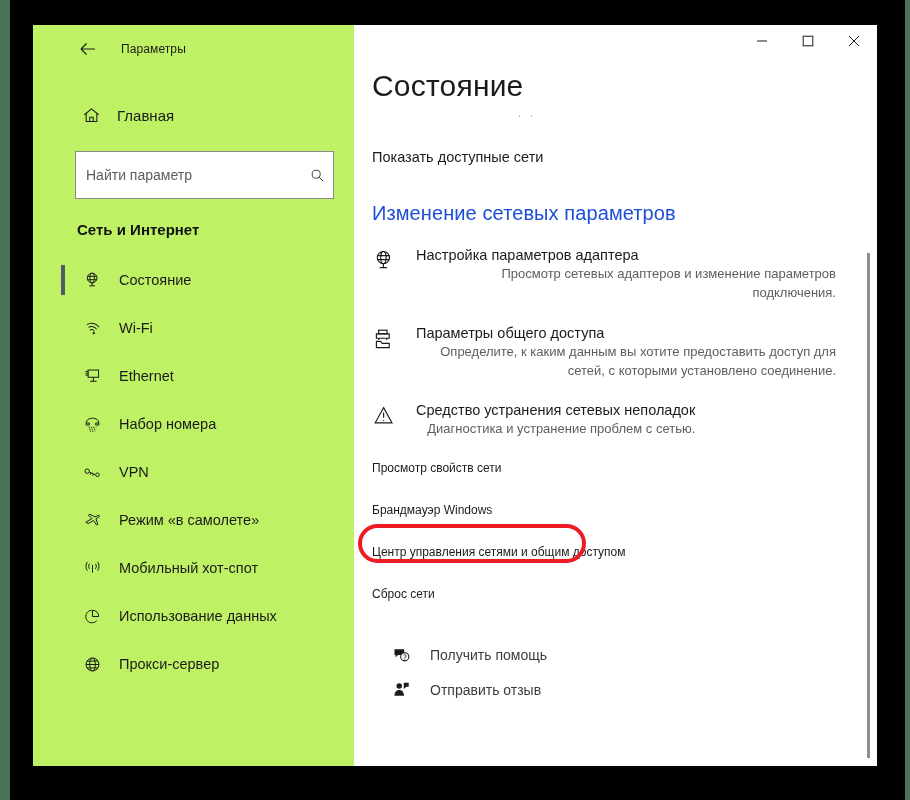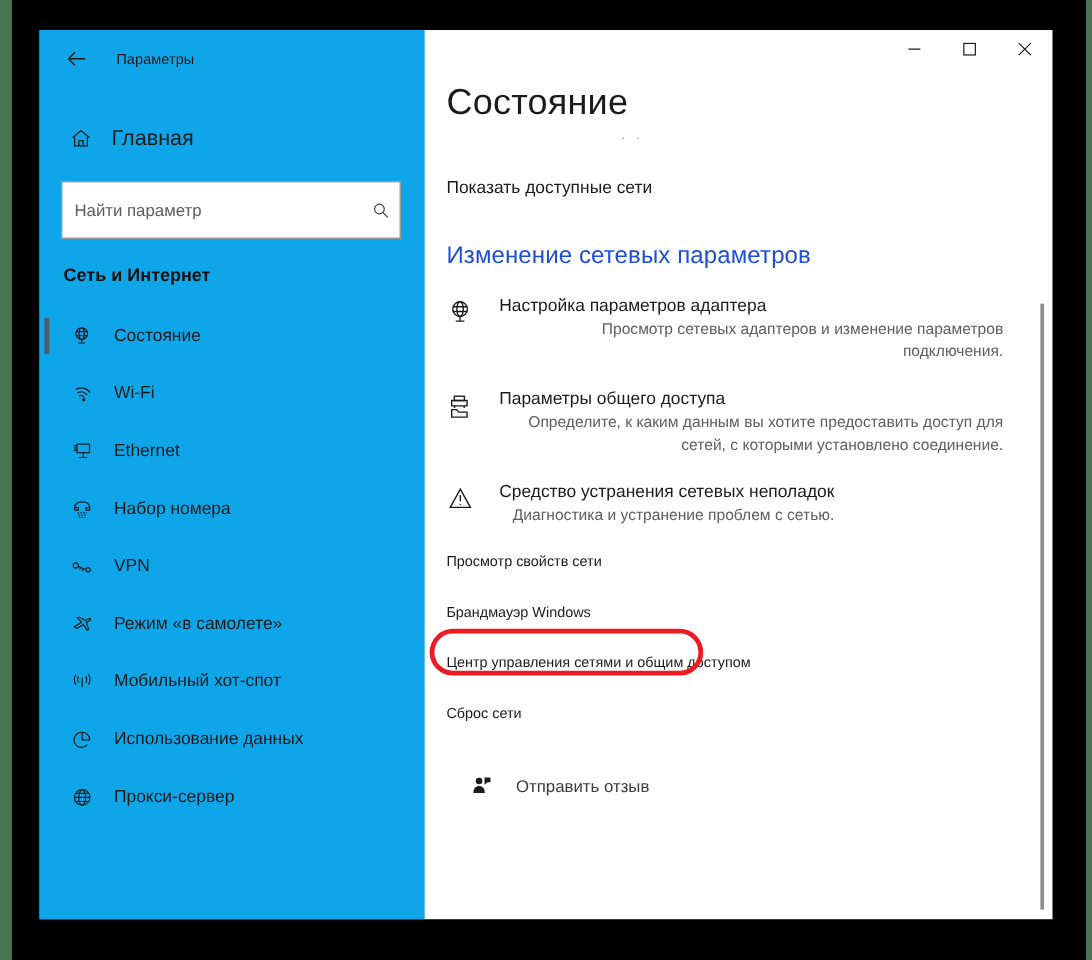--- a/index.html
+++ b/index.html
@@ -22,22 +22,23 @@
     width: 844px; height: 741px;
     background: #ffffff;
     display: flex;
     overflow: hidden;
   }
 
   
   .sidebar {
     width: 321px;
     flex: 0 0 321px;
-    background: #0ea5e9;
+    background: #bef264;
     position: relative;
+    padding-left: 24px;
   }
   .titlebar-nav {
     height: 48px;
     display: flex;
     align-items: center;
     padding-left: 10px;
   }
   .back-btn {
     width: 42px; height: 32px;
     display: flex; align-items: center; justify-content: center;
@@ -51,21 +52,21 @@
     letter-spacing: .1px;
   }
 
   .home-row {
     display: flex; align-items: center;
     height: 40px;
     margin-top: 22px;
     padding-left: 16px;
   }
   .home-row .ico { width: 36px; display: flex; justify-content: center; color: #1b1b1b; }
-  .home-row .lbl { font-size: 18px; color: #1b1b1b; margin-left: 8px; }
+  .home-row .lbl { font-size: 15px; color: #1b1b1b; margin-left: 8px; }
 
   .search-wrap {
     margin: 16px 20px 0 18px;
     height: 48px;
     background: #ffffff;
     border: 1px solid #8a8a8a;
     display: flex; align-items: center;
     padding: 0 8px 0 10px;
   }
   .search-wrap input {
@@ -423,20 +424,31 @@
         </div>
 
         <div class="bare-links">
           <a class="bare-link">Просмотр свойств сети</a>
           <a class="bare-link">Брандмауэр Windows</a>
           <a class="bare-link">Центр управления сетями и общим доступом</a>
           <a class="bare-link">Сброс сети</a>
         </div>
 
         <div class="help-block">
+          <div class="help-row">
+            <span class="hico">
+              <svg width="19" height="19" viewBox="0 0 20 20" fill="none" stroke="#1b1b1b" stroke-width="1.1">
+                <path d="M2.6 4.4 h10.2 v6.2 h-6.4 l-2.6 2.3 v-2.3 h-1.2 z" fill="#1b1b1b" stroke="none"></path>
+                <circle cx="13.4" cy="12.4" r="4.3" fill="#ffffff" stroke="#1b1b1b"></circle>
+                <path d="M12.1 10.9 a1.4 1.4 0 1 1 1.4 2.1 v0.7" stroke="#1b1b1b" stroke-width="1"></path>
+                <circle cx="13.5" cy="14.8" r="0.6" fill="#1b1b1b" stroke="none"></circle>
+              </svg>
+            </span>
+            <span class="hlbl">Получить помощь</span>
+          </div>
           <div class="help-row">
             <span class="hico">
               <svg width="19" height="19" viewBox="0 0 20 20" fill="none">
                 <circle cx="7.6" cy="6.2" r="2.9" fill="#1b1b1b"></circle>
                 <path d="M2.6 16.6 C2.6 12.4 5 10.6 7.6 10.6 C10.2 10.6 12.6 12.4 12.6 16.6 z" fill="#1b1b1b"></path>
                 <path d="M12.4 3 h5.2 v4.2 h-2.4 l-2.8 2.2 z" fill="#1b1b1b"></path>
               </svg>
             </span>
             <span class="hlbl">Отправить отзыв</span>
           </div>

